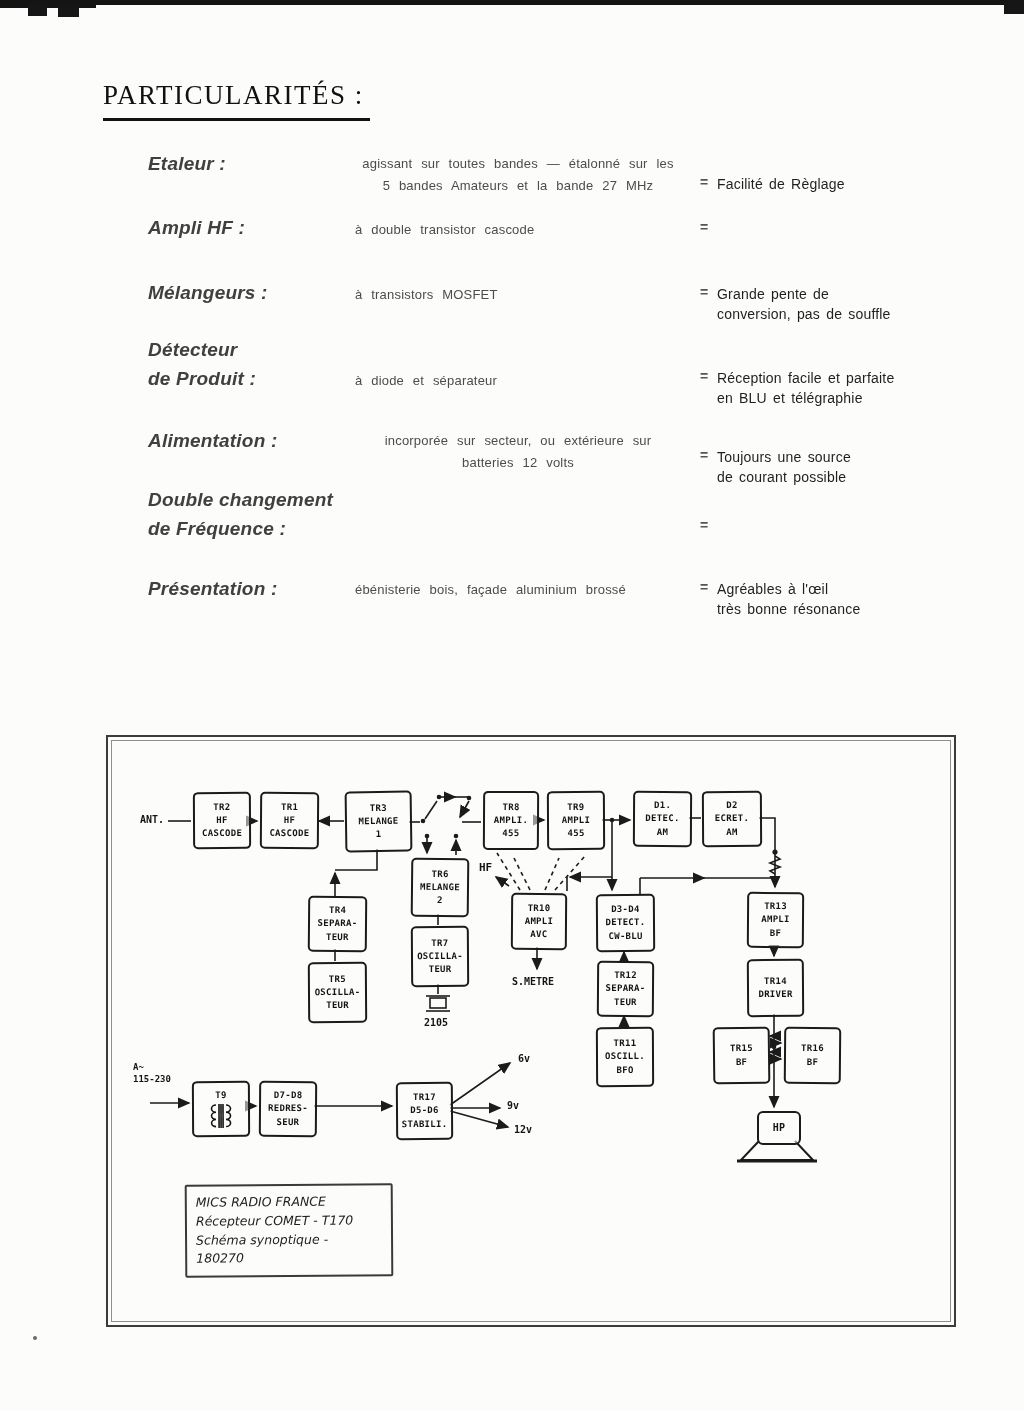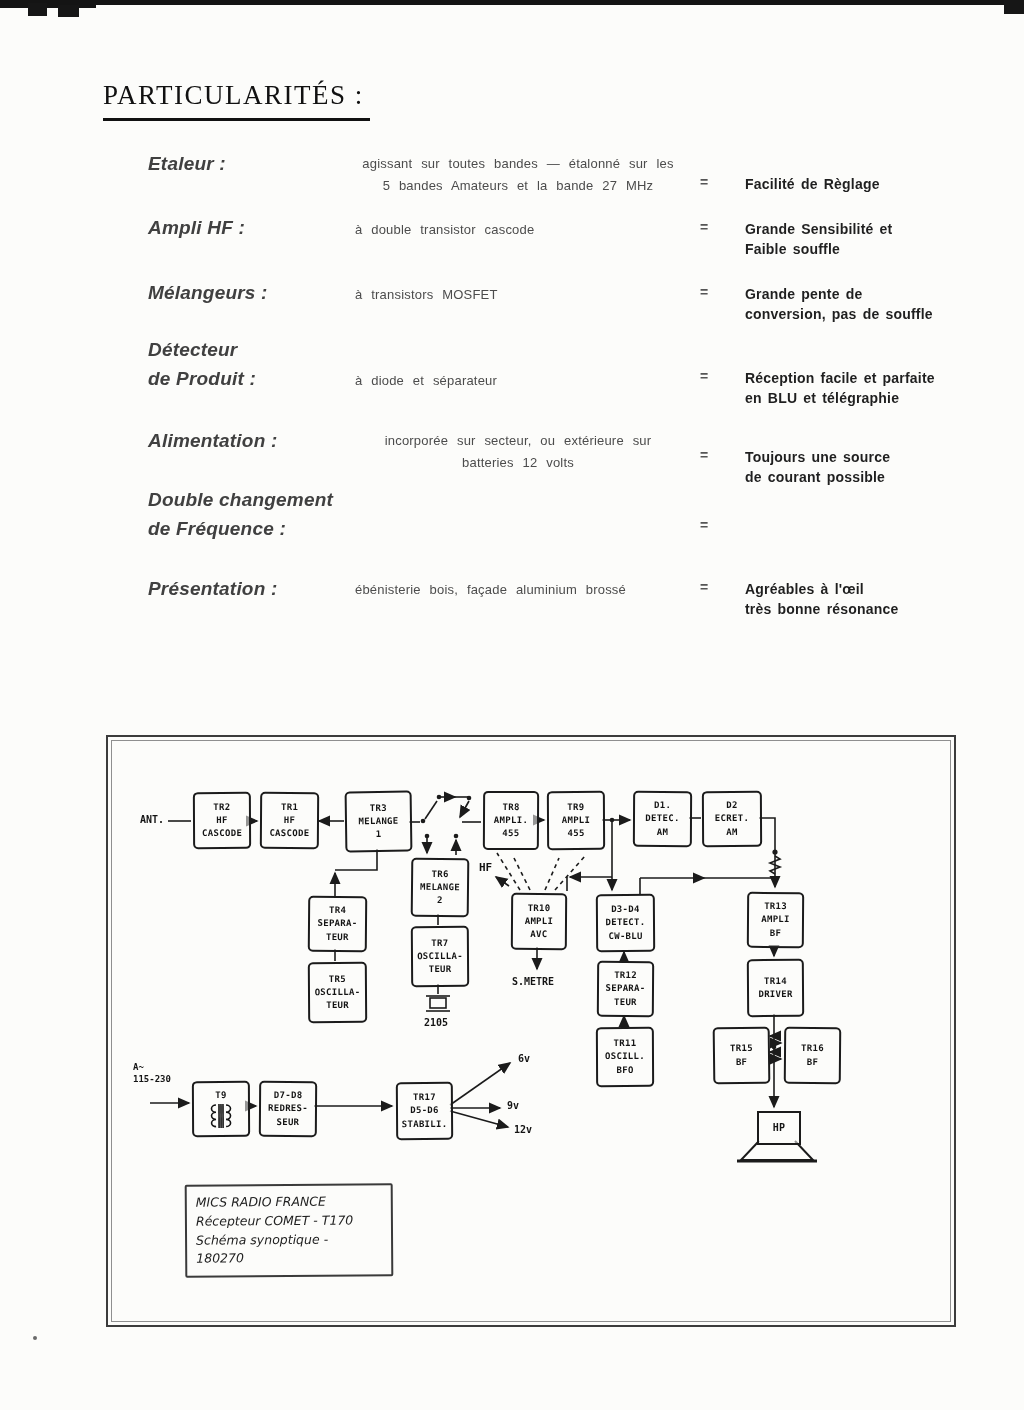--- a/index.html
+++ b/index.html
@@ -19,32 +19,32 @@
   .fabrication{position:absolute;font-family:"Liberation Serif",serif;font-weight:bold;
          font-size:24px;letter-spacing:.5px;word-spacing:5px;color:#161616;}
 
   
   .feat-label{position:absolute;font-style:italic;font-weight:bold;font-size:19px;
          line-height:1.5;color:#404040;white-space:pre-line;letter-spacing:.2px;}
   .feat-desc{position:absolute;font-size:13px;color:#4c4c4c;line-height:1.7;
          white-space:pre-line;word-spacing:5px;letter-spacing:.2px;}
   .feat-desc.center{width:336px;text-align:center;}
   .feat-eq{position:absolute;font-size:14px;font-weight:bold;color:#555;}
-  .feat-benefit{position:absolute;font-size:14px;font-weight:bold;color:#1f1f1f;
-         line-height:1.45;white-space:pre-line;word-spacing:2px;letter-spacing:.2px;margin-left:28px;}
+  .feat-benefit{position:absolute;font-size:14px;font-weight:normal;color:#1f1f1f;
+         line-height:1.45;white-space:pre-line;word-spacing:2px;letter-spacing:.2px;}
 
   
   .frame{position:absolute;left:106px;top:735px;width:846px;height:588px;border:2px solid #3c3c3c;}
   .frame::after{content:"";position:absolute;inset:3px;border:1px solid #8f8f8f;}
   .blk{position:absolute;border:2px solid #1b1b1b;border-radius:5px;
        display:flex;flex-direction:column;align-items:center;justify-content:center;
        text-align:center;font-family:"DejaVu Sans Mono",monospace;font-weight:bold;
        font-size:9px;line-height:1.45;letter-spacing:.3px;color:#141414;
        white-space:pre-line;background:rgba(252,252,250,.55);transform:rotate(var(--r,0deg));}
-  .blk.hp{font-size:10px;border-radius:0;}
+  .blk.hp{font-size:10px;border-radius:6px;}
   .dlabel{position:absolute;font-family:"DejaVu Sans Mono",monospace;font-weight:bold;
        font-size:10px;line-height:1.3;color:#141414;white-space:pre-line;}
   .dlabel.small{font-size:9px;}
   .stamp{position:absolute;left:185px;top:1184px;width:186px;border:2px solid #3a3a3a;
        border-radius:2px;padding:7px 9px;font-family:"DejaVu Sans",sans-serif;
        font-style:italic;font-size:12.5px;line-height:1.5;color:#222;
        white-space:pre-line;transform:rotate(-.4deg);}
   svg.lines{position:absolute;left:0;top:0;pointer-events:none;}
 </style>
 </head>
@@ -63,22 +63,20 @@
 
   <div class="feat-label" style="left:148px;top:150px;">Etaleur :</div>
   <div class="feat-desc center" style="left:350px;top:153px;text-align:center;">agissant sur toutes bandes — étalonné sur les
 5 bandes Amateurs et la bande 27 MHz</div>
   <div class="feat-eq" style="left:700px;top:174px;">=</div>
   <div class="feat-benefit" style="left:717px;top:174px;">Facilité de Règlage</div>
 
   <div class="feat-label" style="left:148px;top:214px;">Ampli HF :</div>
   <div class="feat-desc" style="left:355px;top:219px;">à double transistor cascode</div>
   <div class="feat-eq" style="left:700px;top:219px;">=</div>
-  <div class="feat-benefit" style="left:717px;top:219px;">Grande Sensibilité et
-Faible souffle</div>
 
   <div class="feat-label" style="left:148px;top:279px;">Mélangeurs :</div>
   <div class="feat-desc" style="left:355px;top:284px;">à transistors MOSFET</div>
   <div class="feat-eq" style="left:700px;top:284px;">=</div>
   <div class="feat-benefit" style="left:717px;top:284px;">Grande pente de
 conversion, pas de souffle</div>
 
   <div class="feat-label" style="left:148px;top:336px;">Détecteur
 de Produit :</div>
   <div class="feat-desc" style="left:355px;top:370px;">à diode et séparateur</div>

